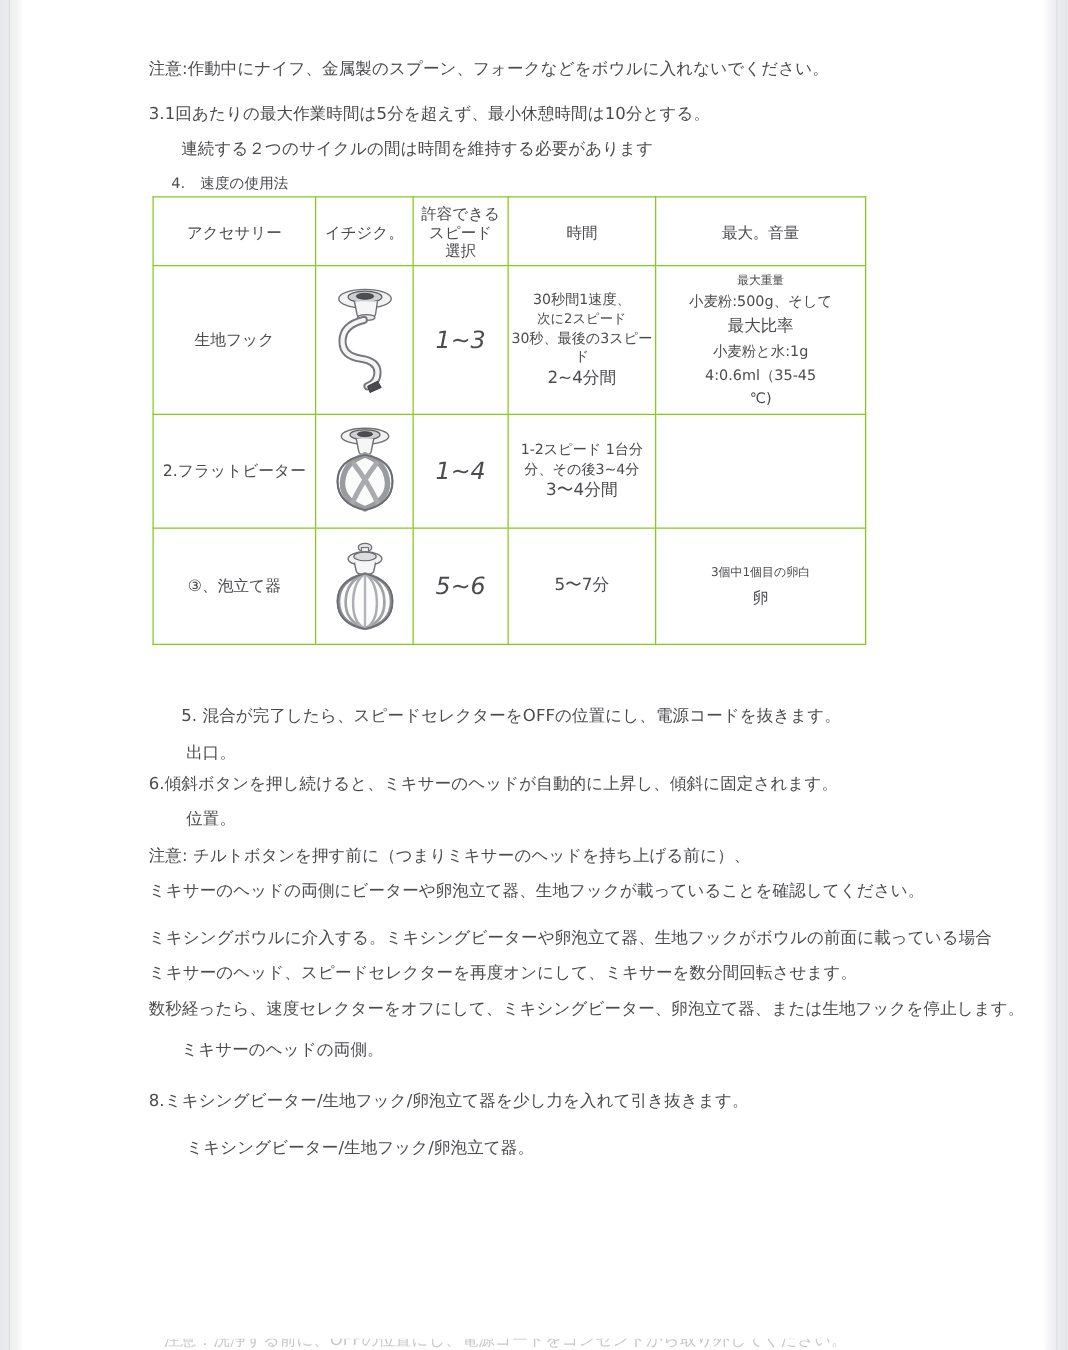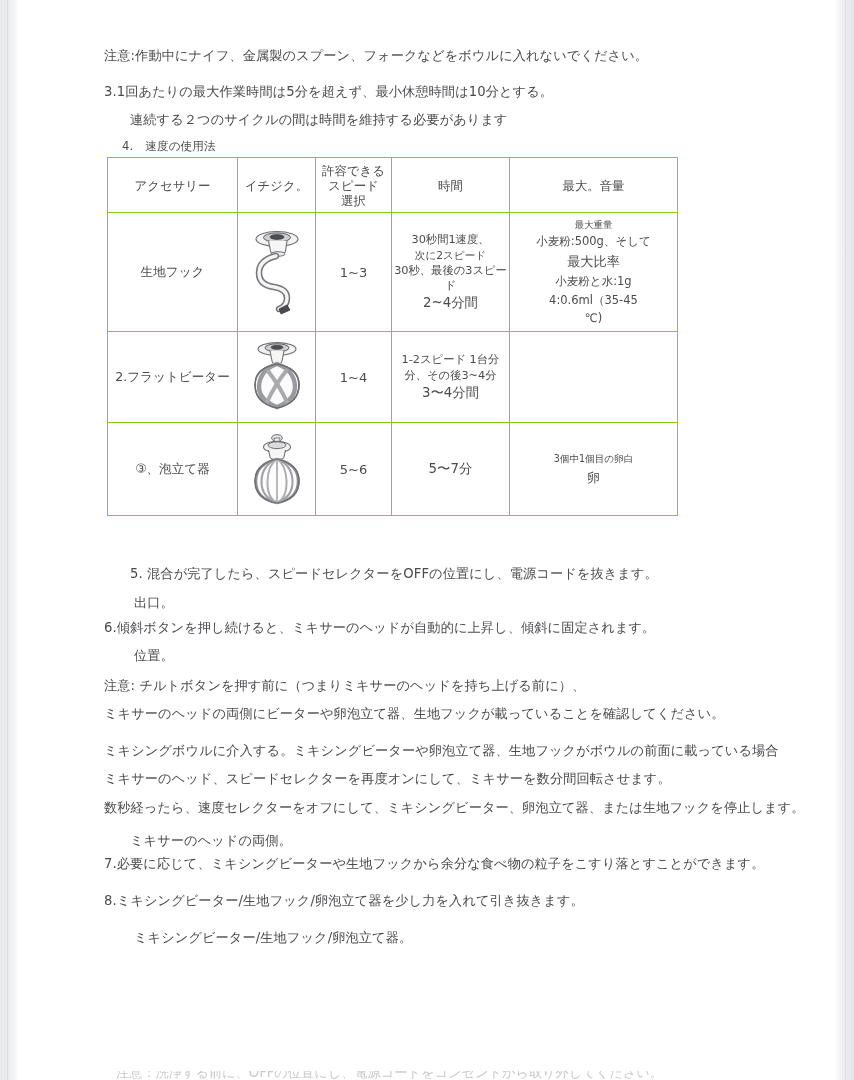--- a/index.html
+++ b/index.html
@@ -51,21 +51,21 @@
   .gutter-right::after {
     content: "";
     position: absolute;
     right: 8px; top: 0; bottom: 0;
     width: 1px;
     background: #dfe0e4;
   }
 
   .page {
     position: absolute;
-    left: 19px;
+    left: 34px;
     top: 0;
     width: 815px;
     height: 824px;
     background: #ffffff;
   }
 
   .content {
     position: absolute;
     left: 85px;
     top: 0;
@@ -131,21 +131,21 @@
   .th-spd { font-size: 12.4px; }
 
   .row-tall td { height: 118px; }
   .row-mid  td { height: 90px;  }
   .row-low  td { height: 92px;  }
 
   .cell-acc {
     font-size: 12.6px;
     padding: 0 6px;
   }
-  .cell-spd { font-size: 13px; }
+  .cell-spd { font-size: 19px; font-style: italic; }
 
   .cell-time {
     font-size: 11.6px;
     line-height: 1.4;
     padding: 2px 3px;
   }
   .cell-time .big { font-size: 13.4px; }
   .cell-time .sm  { font-size: 10.6px; }
   .cell-time .md  { font-size: 11.3px; }
 
@@ -361,21 +361,20 @@
       <div class="spacer-s"></div>
 
       <div class="line">ミキシングボウルに介入する。ミキシングビーターや卵泡立て器、生地フックがボウルの前面に載っている場合</div>
       <div class="spacer-s"></div>
       <div class="line">ミキサーのヘッド、スピードセレクターを再度オンにして、ミキサーを数分間回転させます。</div>
       <div class="spacer-s"></div>
       <div class="line">数秒経ったら、速度セレクターをオフにして、ミキシングビーター、卵泡立て器、または生地フックを停止します。</div>
       <div style="height:14px"></div>
       <div class="line indent-1">ミキサーのヘッドの両側。</div>
       <div style="height:4px"></div>
-      <div class="line">7.必要に応じて、ミキシングビーターや生地フックから余分な食べ物の粒子をこすり落とすことができます。</div>
       <div class="spacer-s"></div>
       <div style="height:9px"></div>
       <div class="line">8.ミキシングビーター/生地フック/卵泡立て器を少し力を入れて引き抜きます。</div>
       <div class="spacer-s"></div>
       <div class="spacer-s"></div>
       <div class="line indent-2">ミキシングビーター/生地フック/卵泡立て器。</div>
 
     </div>
 
     <div class="cutoff">

